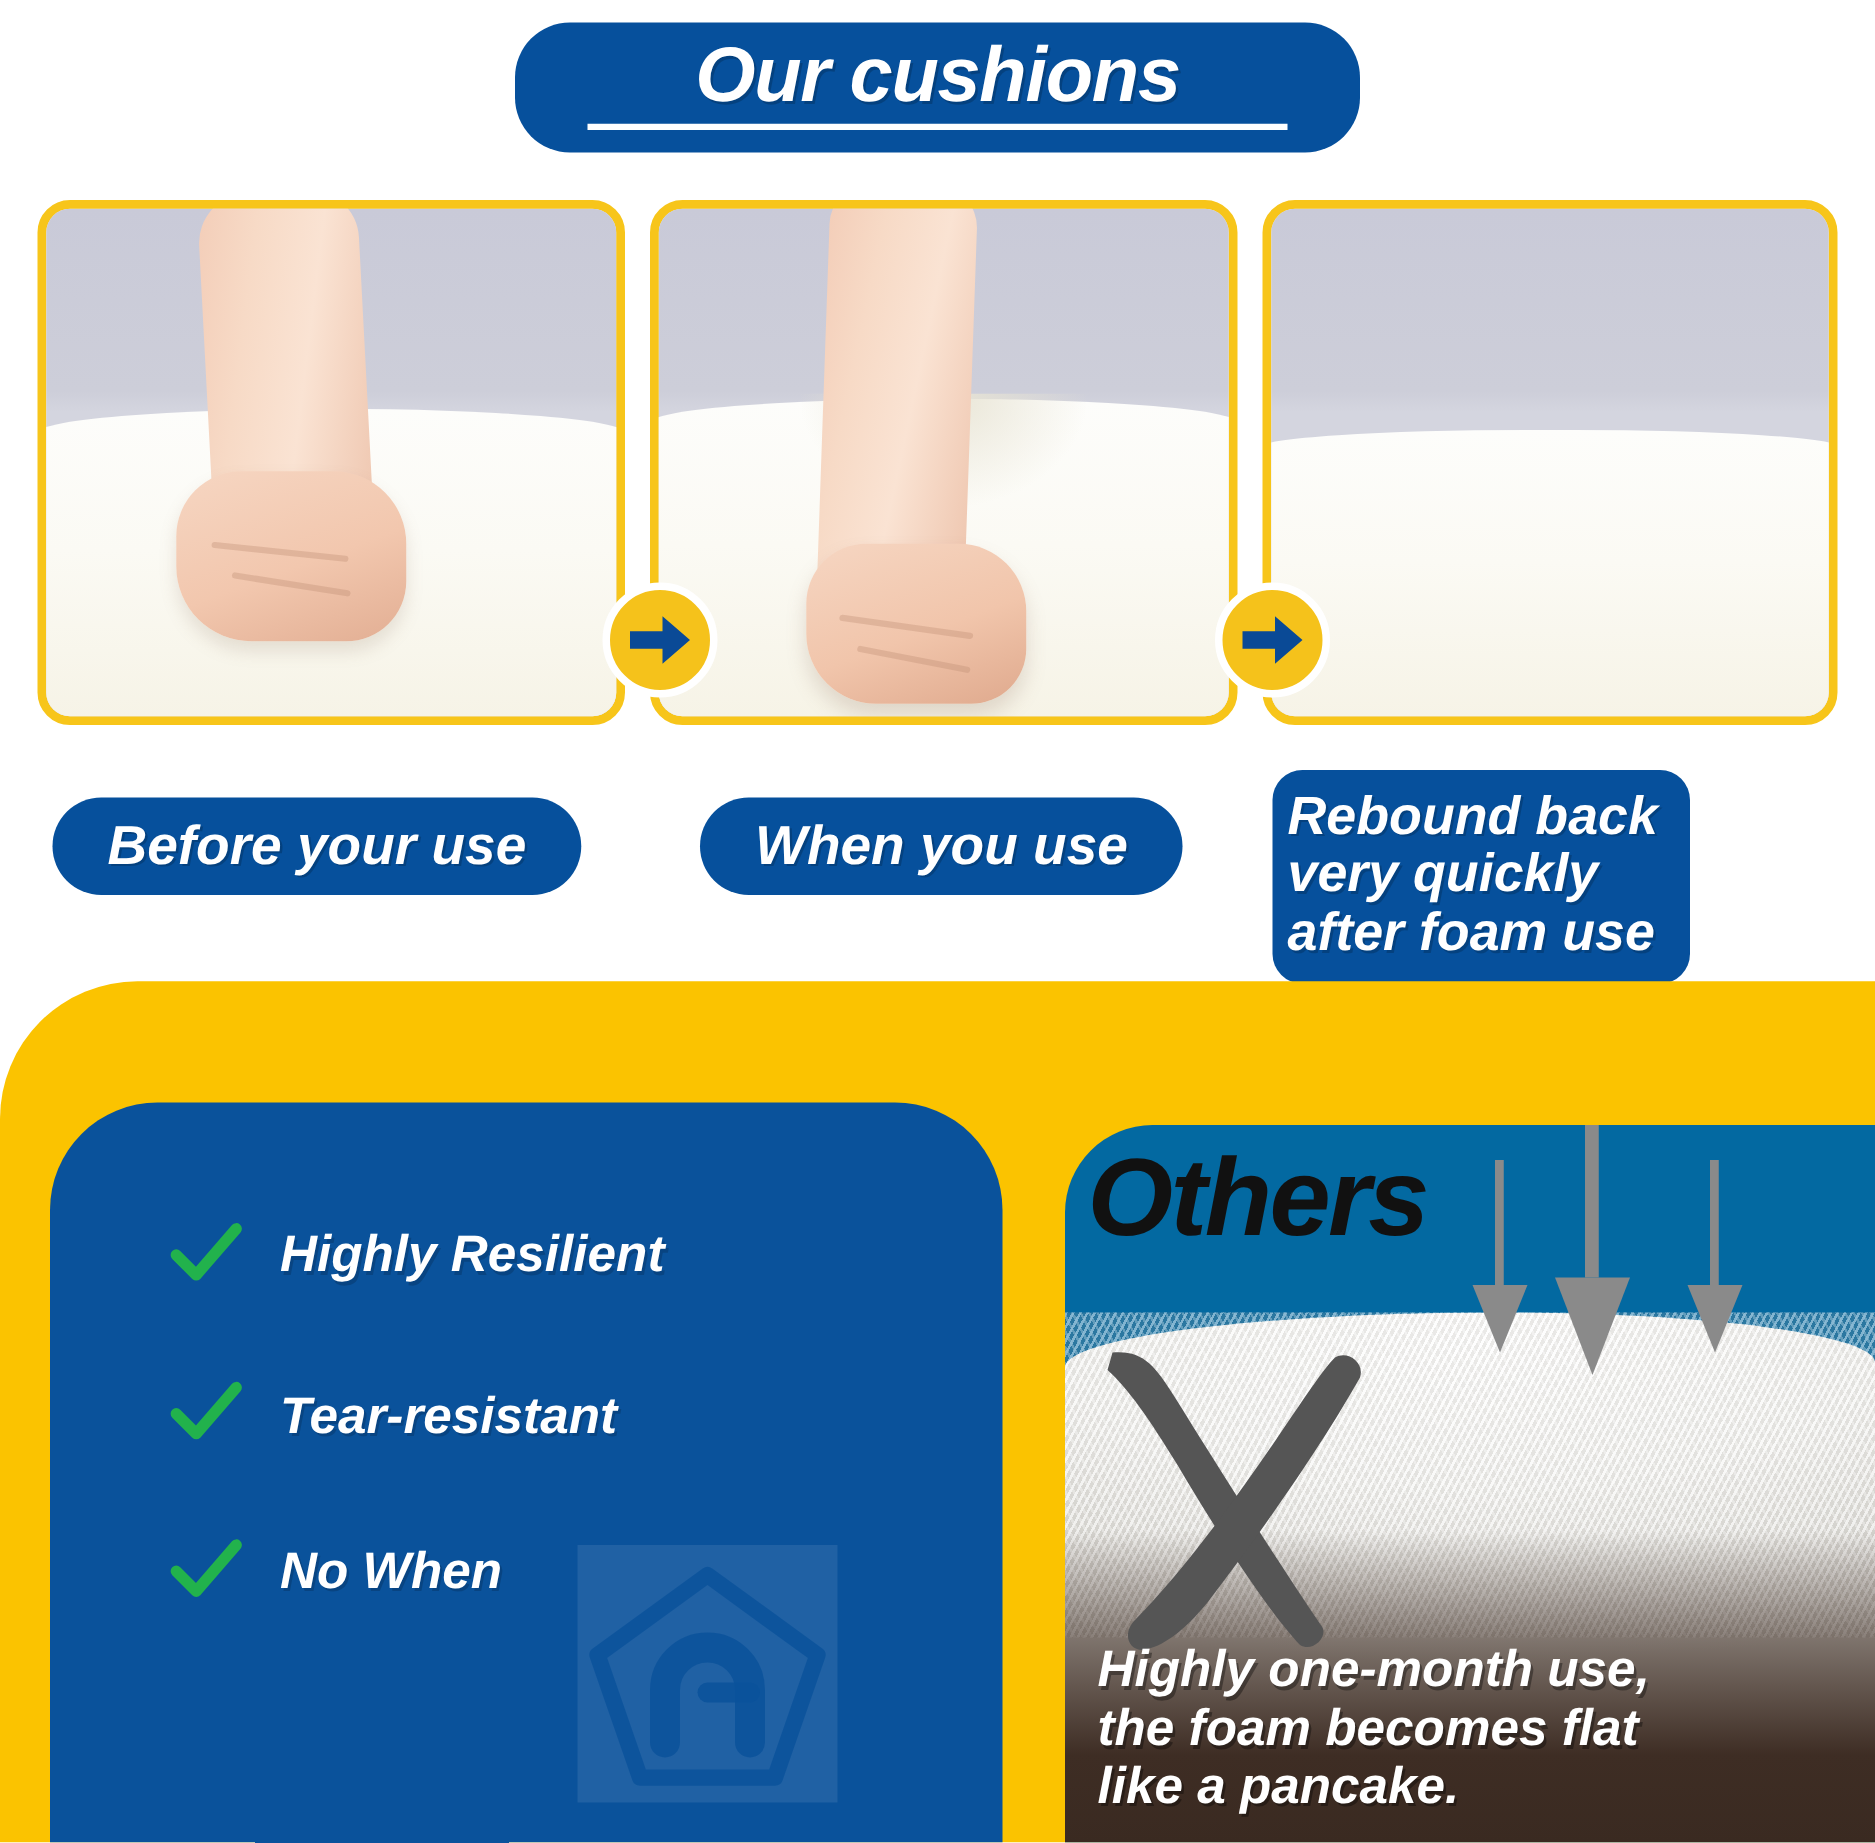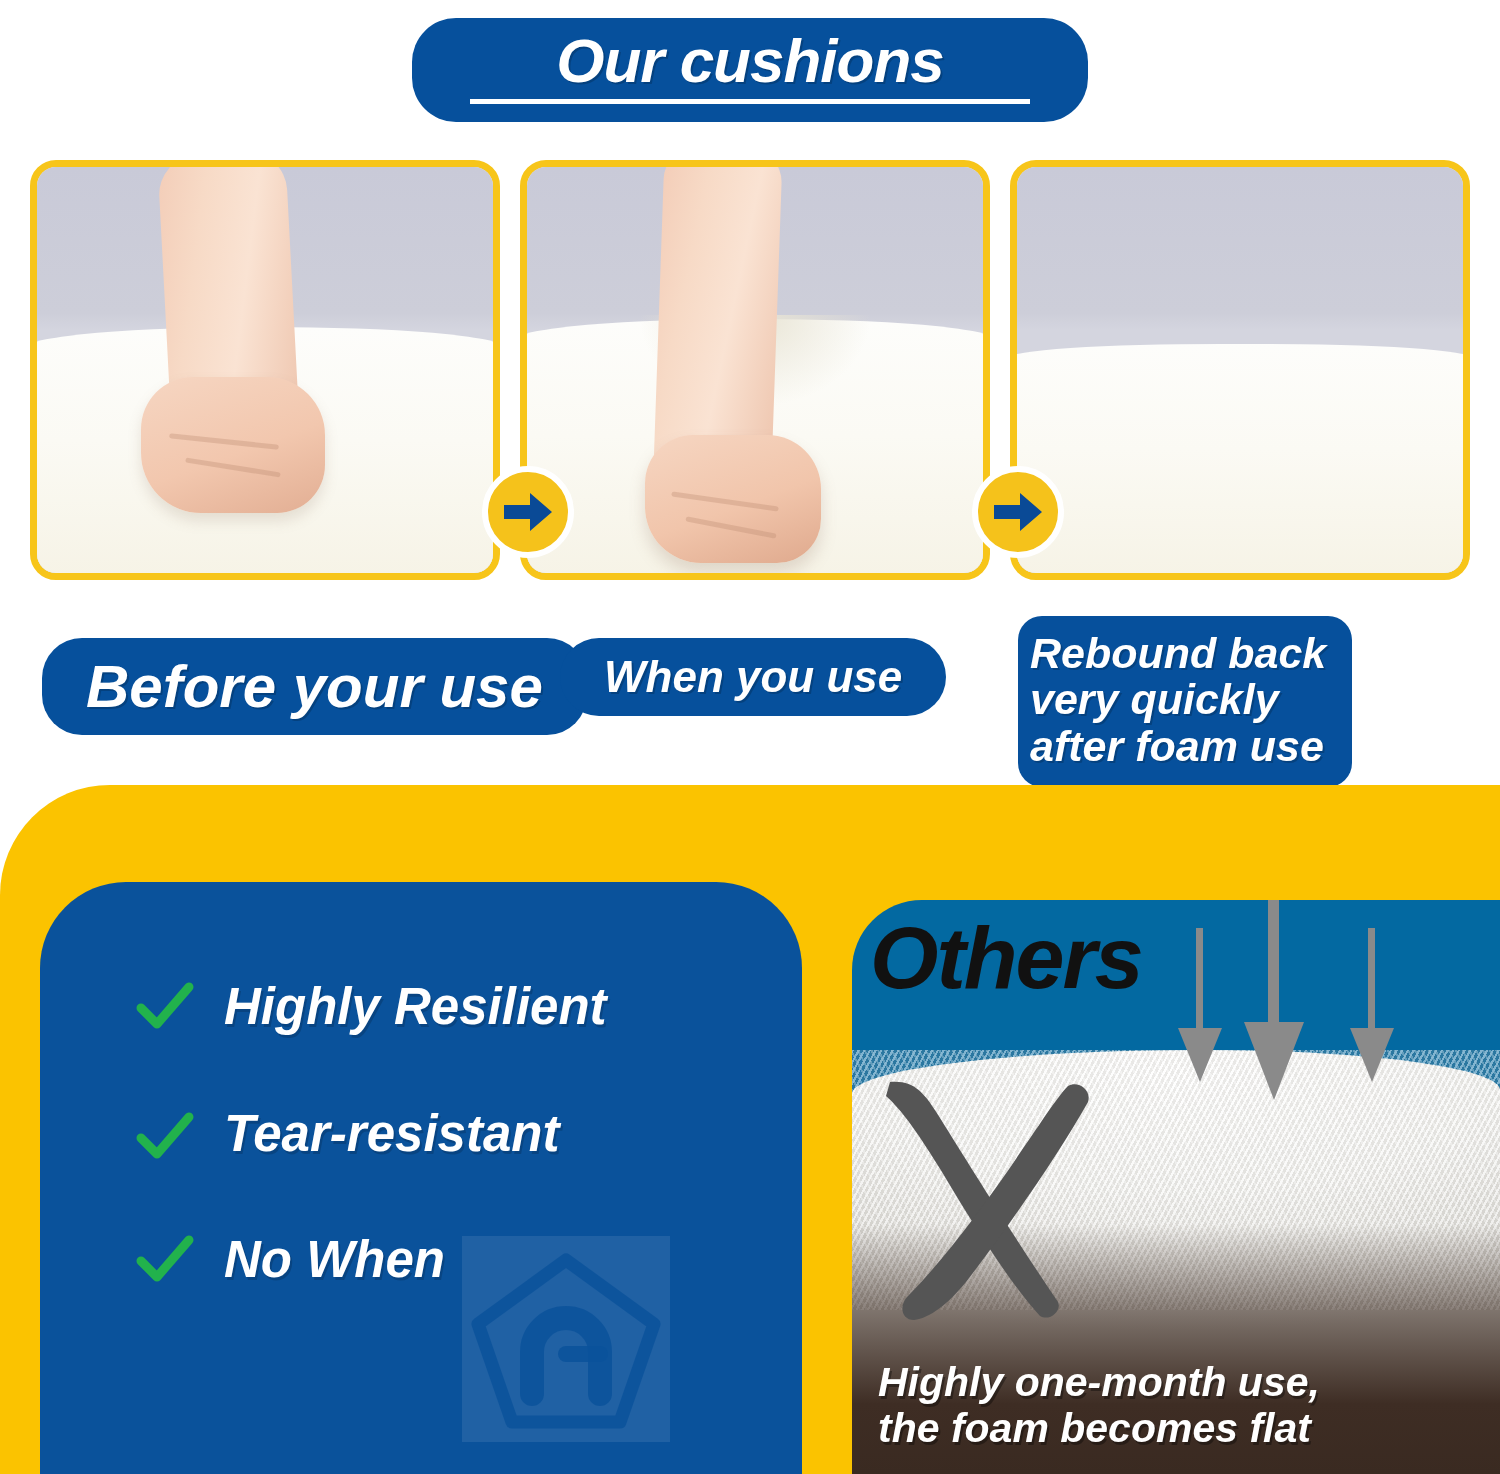--- a/index.html
+++ b/index.html
@@ -44,34 +44,34 @@
   
   .arrow-badge{position:absolute;width:92px;height:92px;border-radius:50%;background:#F5C21B;
                border:6px solid #ffffff;box-sizing:border-box;display:flex;align-items:center;justify-content:center;z-index:5;}
   .ab1{left:452px;top:306px;}
   .ab2{left:942px;top:306px;}
 
   
   .labels{position:absolute;left:0;top:612px;width:1500px;height:190px;}
   .lab{position:absolute;background:#06509C;color:#ffffff;font-weight:bold;font-style:italic;
        text-shadow:2px 2px 0 rgba(0,0,0,0.18);}
-  .lab1{left:42px;top:26px;border-radius:40px;padding:14px 44px;font-size:60px;}
+  .lab1{left:42px;top:26px;border-radius:40px;padding:14px 44px;font-size:44px;}
   .lab2{left:560px;top:26px;border-radius:40px;padding:14px 44px;font-size:44px;}
   .lab3{left:1018px;top:4px;border-radius:24px;padding:14px 26px 18px 12px;font-size:43px;line-height:1.08;}
 
   
   .yellow{position:absolute;left:0;top:785px;width:1500px;height:689px;background:#FBC300;
           border-top-left-radius:110px;}
   .blue-card{position:absolute;left:40px;top:882px;width:762px;height:592px;background:#0A529B;
              border-radius:86px 86px 0 0;overflow:hidden;}
 
   .feature{position:absolute;display:flex;align-items:center;gap:30px;left:96px;}
   .f1{top:95px;} .f2{top:222px;align-items:flex-end;} .f3{top:348px;}
   .check{width:58px;height:52px;flex:none;}
-  .feat-text{color:#ffffff;font-size:51px;font-weight:bold;font-style:italic;white-space:nowrap;
+  .feat-text{color:#ffffff;font-size:41px;font-weight:bold;font-style:italic;white-space:nowrap;
              text-shadow:2px 3px 0 rgba(0,0,0,0.16);}
 
   .watermark{position:absolute;left:462px;top:1236px;width:208px;height:206px;background:rgba(255,255,255,0.09);z-index:3;}
 
   
   .others{position:absolute;left:852px;top:900px;width:648px;height:574px;background:#0369a1;
           border-top-left-radius:70px;overflow:hidden;}
   .others-title{position:absolute;left:18px;top:14px;font-size:88px;font-weight:bold;font-style:italic;color:#111111;
                 letter-spacing:-2px;line-height:1;z-index:4;}
   .down-arrows{position:absolute;left:300px;top:0;width:330px;height:230px;z-index:4;}
@@ -212,16 +212,17 @@
     <svg class="brush-x" viewBox="0 0 280 250" aria-hidden="true">
       <g fill="#555555">
         <path d="M28 6 C52 4 62 16 78 42 C108 90 150 158 196 226 C200 234 188 246 178 240 C150 210 112 150 80 96 C58 60 40 34 24 20 Z"></path>
         <path d="M206 10 C216 4 230 14 226 26 C198 76 150 146 104 206 C86 228 68 242 52 244 C40 244 36 230 46 220 C82 184 128 122 164 68 C182 42 196 20 206 10 Z"></path>
       </g>
     </svg>
 
     <div class="others-caption">
       <div>Highly one-month use,</div>
       <div>the foam becomes flat</div>
+      <div>like a pancake.</div>
     </div>
   </div>
 
 </div>
 
 </body></html>

